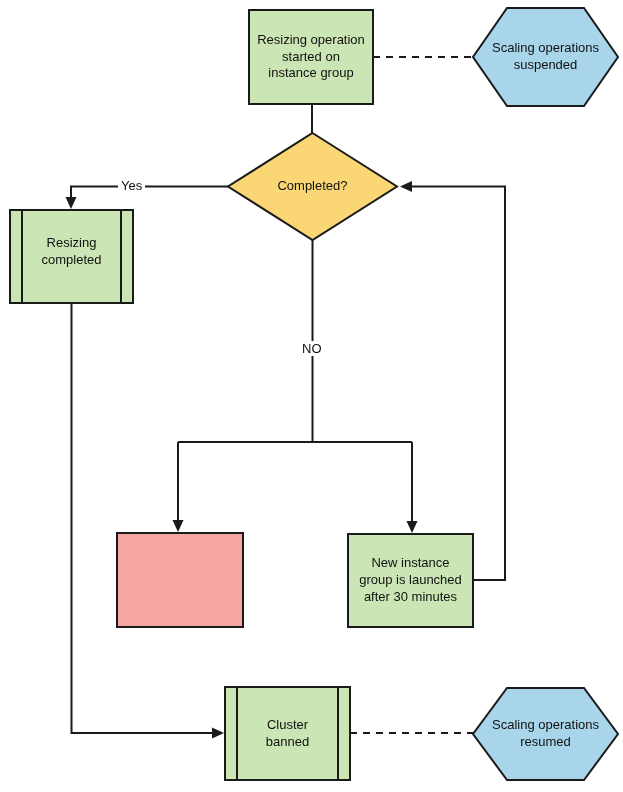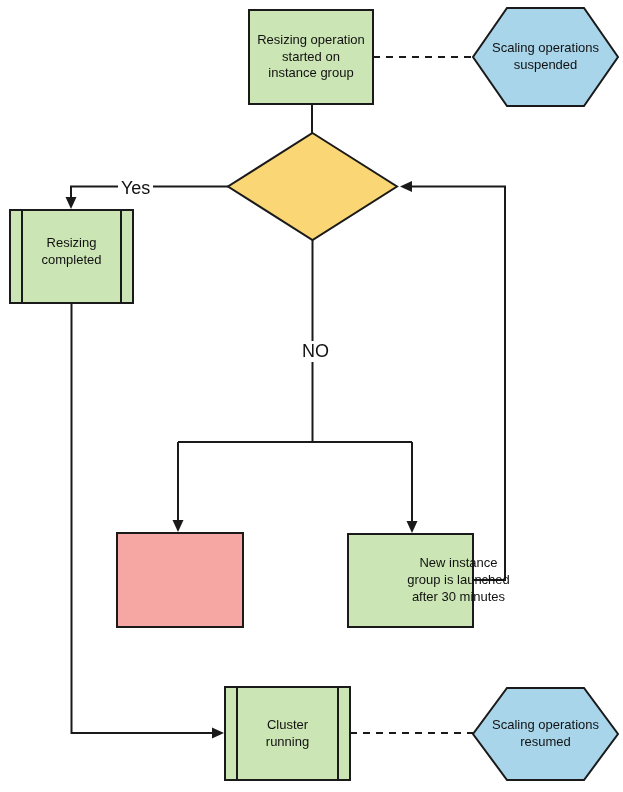--- a/index.html
+++ b/index.html
@@ -19,21 +19,21 @@
     justify-content: center;
     text-align: center;
     white-space: pre-line;
     font-size: 13px;
     line-height: 1.3;
     color: #111111;
     pointer-events: none;
   }
   .edge-label {
     position: absolute;
-    font-size: 18px;
+    font-size: 13px;
     color: #111111;
     background: #ffffff;
     padding: 0 3px;
     pointer-events: none;
   }
 </style>
 </head>
 <body>
 
 <div class="canvas">
@@ -77,31 +77,32 @@
     </g>
   </svg>
 
   <div class="node-label" style="left:249px; top:10px; width:124px; height:94px;">Resizing operation
 started on
 instance group</div>
 
   <div class="node-label" style="left:473px; top:8px; width:145px; height:98px;">Scaling operations
 suspended</div>
 
+  <div class="node-label" style="left:228px; top:133px; width:169px; height:107px;">Completed?</div>
 
   <div class="node-label" style="left:10px; top:210px; width:123px; height:84px;">Resizing
 completed</div>
 
 
-  <div class="node-label" style="left:348px; top:534px; width:125px; height:93px;padding-left:48px;">New instance
+  <div class="node-label" style="left:348px; top:534px; width:125px; height:93px;">New instance
 group is launched
 after 30 minutes</div>
 
   <div class="node-label" style="left:225px; top:687px; width:125px; height:93px;">Cluster
-running</div>
+banned</div>
 
   <div class="node-label" style="left:473px; top:688px; width:145px; height:92px;">Scaling operations
 resumed</div>
 
   <div class="edge-label" style="left:118px; top:178px;">Yes</div>
 
   <div class="edge-label" style="left:299px; top:341px;">NO</div>
 
 </div>
 

